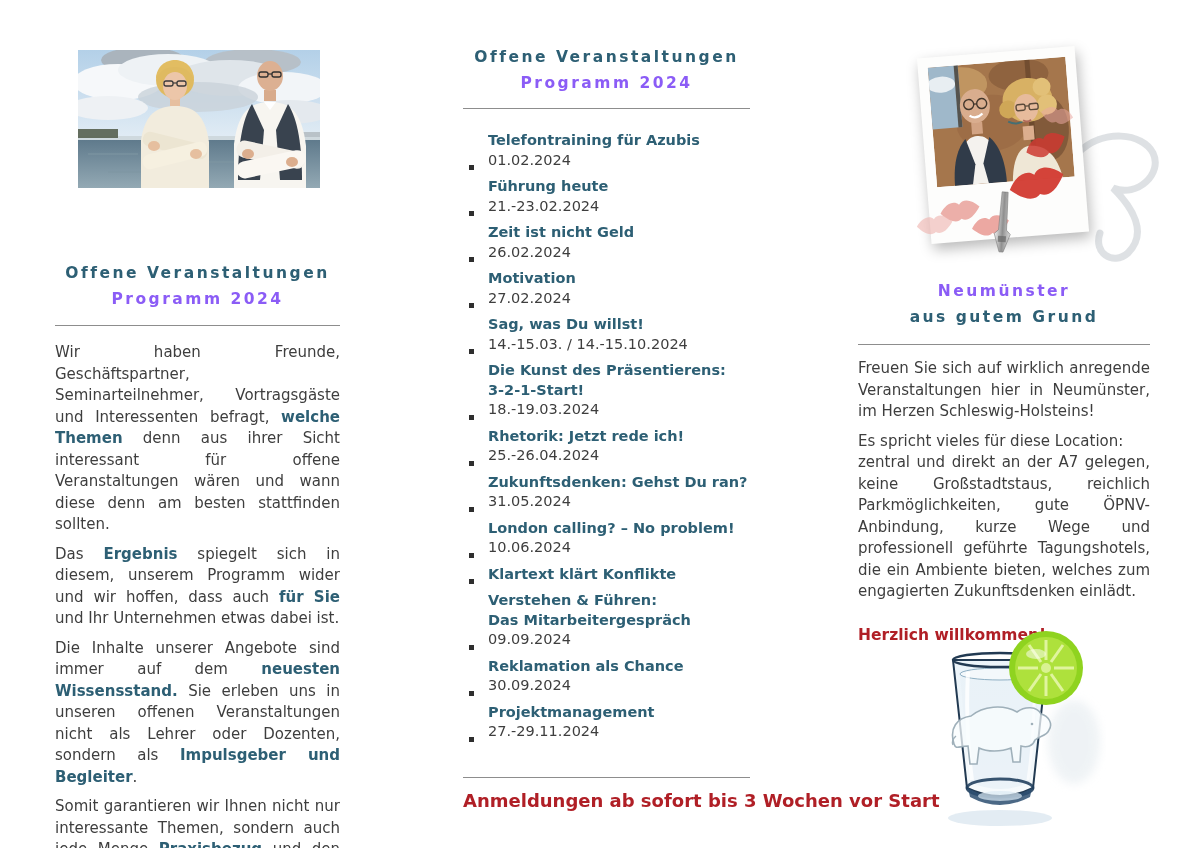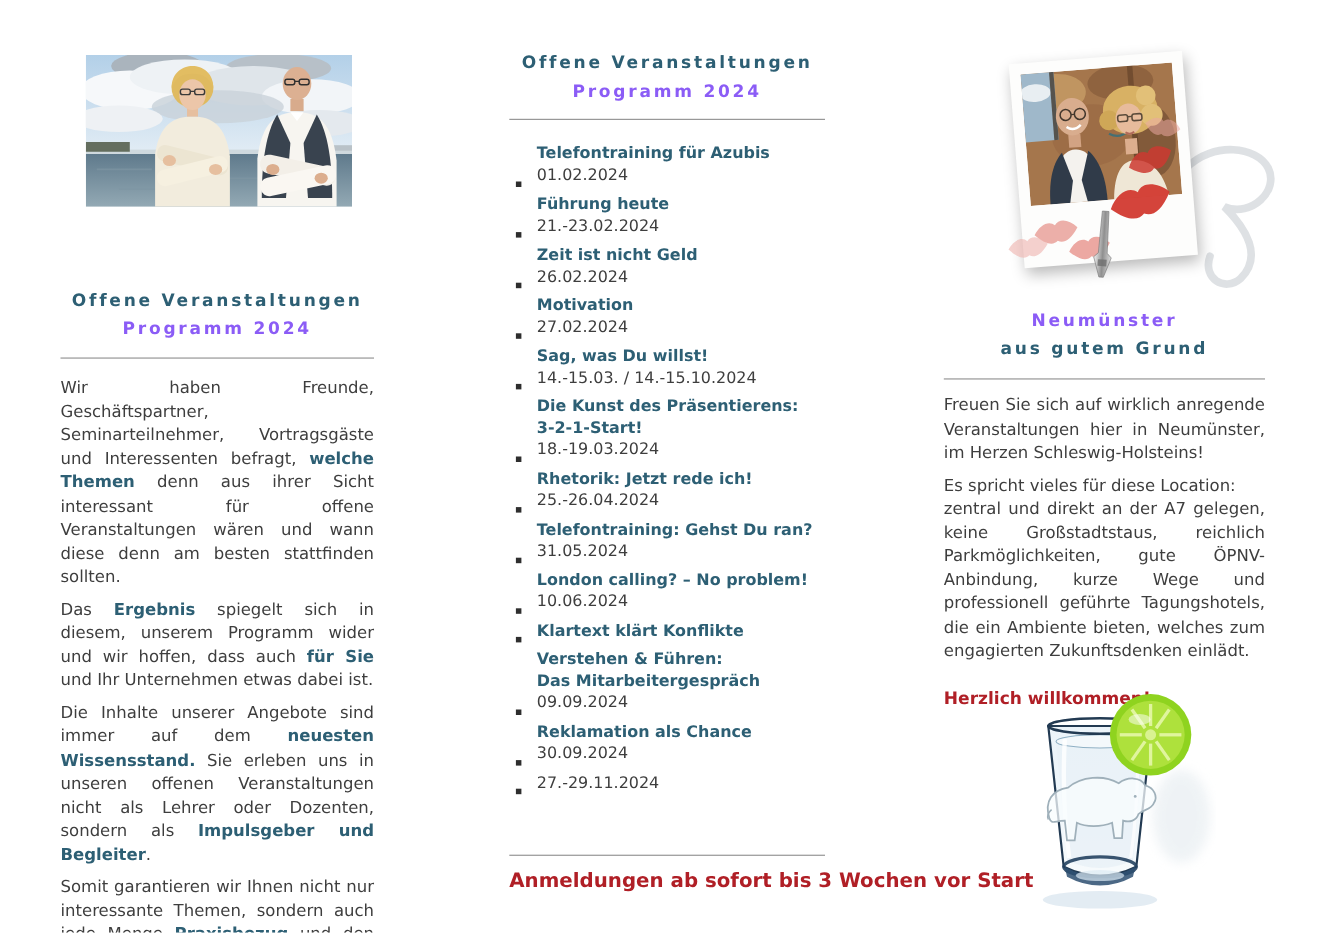--- a/index.html
+++ b/index.html
@@ -171,21 +171,21 @@
       <div class="event">
         <span class="bullet"></span>
         <div class="event-body">
           <div class="event-title">Rhetorik: Jetzt rede ich!</div>
           <div class="event-date">25.-26.04.2024</div>
         </div>
       </div>
       <div class="event">
         <span class="bullet"></span>
         <div class="event-body">
-          <div class="event-title">Telefontraining: Gehst Du ran?</div>
+          <div class="event-title">Zukunftsdenken: Gehst Du ran?</div>
           <div class="event-date">31.05.2024</div>
         </div>
       </div>
       <div class="event">
         <span class="bullet"></span>
         <div class="event-body">
           <div class="event-title">London calling? – No problem!</div>
           <div class="event-date">10.06.2024</div>
         </div>
       </div>
@@ -205,20 +205,21 @@
       <div class="event">
         <span class="bullet"></span>
         <div class="event-body">
           <div class="event-title">Reklamation als Chance</div>
           <div class="event-date">30.09.2024</div>
         </div>
       </div>
       <div class="event">
         <span class="bullet"></span>
         <div class="event-body">
+          <div class="event-title">Projektmanagement</div>
           <div class="event-date">27.-29.11.2024</div>
         </div>
       </div>
     </div>
   <div class="rule" style="left:463px;top:777px;width:287px;"></div>
   <div class="mid-footer">Anmeldungen ab sofort bis 3 Wochen vor Start</div>
 
   <svg class="scribble" viewBox="0 0 262 205" style="overflow:visible">
     <path d="M20,120 C0,70 60,25 110,55 C160,85 150,150 95,150 C60,150 40,120 60,95" fill="none" stroke="#cfd3d7" stroke-width="8" stroke-linecap="round" opacity="0.55"></path>
     <path d="M150,95 C175,70 215,75 225,95 C235,115 210,140 185,130 C205,150 220,175 200,195 C185,208 165,195 172,175" fill="none" stroke="#c3c8cd" stroke-width="7" stroke-linecap="round" opacity="0.55"></path>

